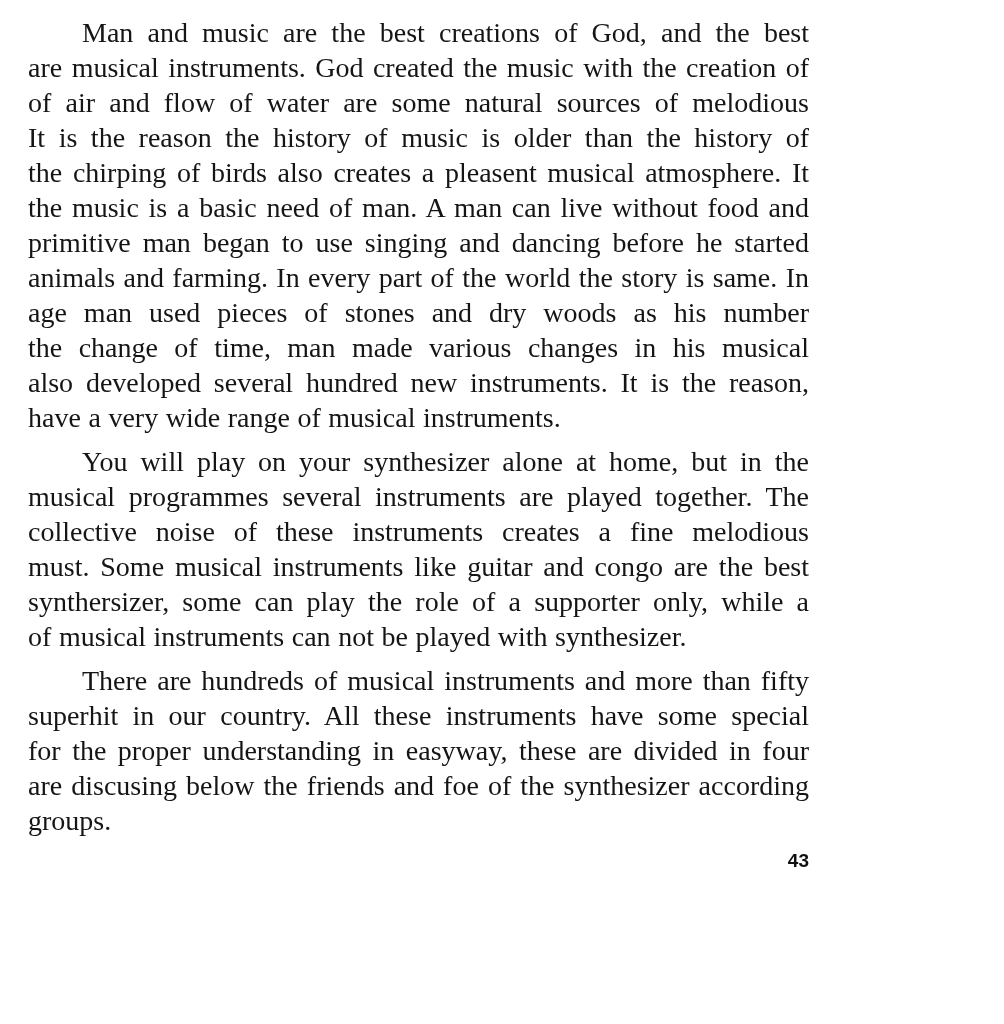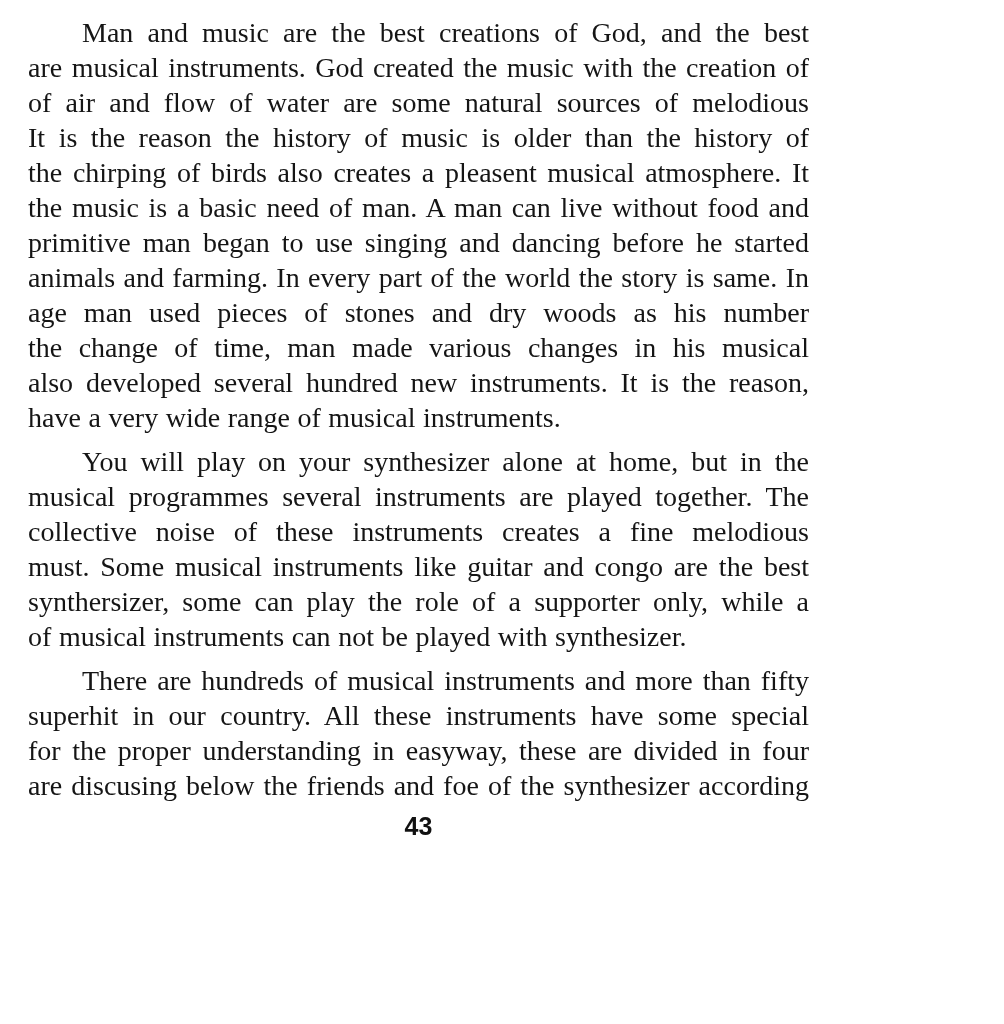--- a/index.html
+++ b/index.html
@@ -31,24 +31,24 @@
     word-spacing: 0.02em;
   }
   .line.para-first {
     text-indent: 54px;
   }
   .line.para-last {
     text-align-last: left;
   }
   .page-number {
     margin-top: 8px;
-    text-align: center;
+    text-align: right;
     font-family: "Liberation Sans", "DejaVu Sans", sans-serif;
     font-weight: bold;
-    font-size: 25px;
+    font-size: 19px;
     line-height: 28px;
     color: #111111;
   }
 </style>
 </head>
 <body>
 
 <div class="page">
   <div class="content" id="content">
       <div class="paragraph">
@@ -71,16 +71,17 @@
         <div class="line">collective noise of these instruments creates a fine melodious musical</div>
         <div class="line">must. Some musical instruments like guitar and congo are the best friends of</div>
         <div class="line">synthersizer, some can play the role of a supporter only, while a large number</div>
         <div class="line para-last">of musical instruments can not be played with synthesizer.</div>
       </div>
       <div class="paragraph">
         <div class="line para-first">There are hundreds of musical instruments and more than fifty are</div>
         <div class="line">superhit in our country. All these instruments have some special features,</div>
         <div class="line">for the proper understanding in easyway, these are divided in four groups. We</div>
         <div class="line">are discusing below the friends and foe of the synthesizer according to these</div>
+        <div class="line para-last">groups.</div>
       </div>
     </div>
   <div class="page-number">43</div>
 </div>
 
 </body></html>

